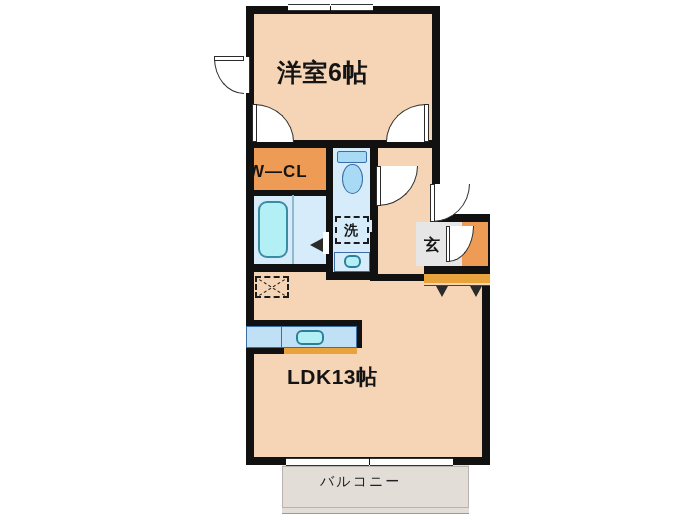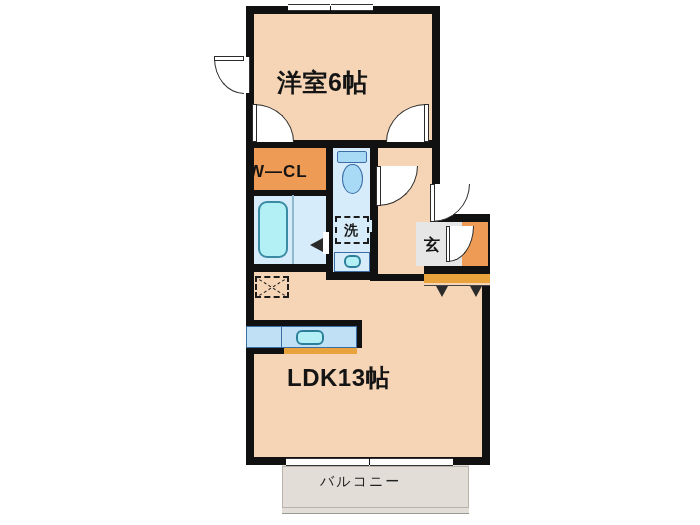--- a/index.html
+++ b/index.html
@@ -33,21 +33,21 @@
   
   .label {
     position: absolute;
     color: #141414;
     font-weight: bold;
     white-space: nowrap;
     line-height: 1;
     letter-spacing: 0.5px;
   }
   .lbl-room   { font-size: 25px; }
-  .lbl-ldk    { font-size: 24px; }
+  .lbl-ldk    { font-size: 21px; }
   .lbl-wcl    { font-size: 17px; letter-spacing: 1px; }
   .lbl-small  { font-size: 14px; }
   .lbl-bal    { font-size: 14px; color: #222; font-weight: normal; letter-spacing: 2px;}
 
   
   .arc {
     position: absolute;
     border: 1.6px solid #2b2b2b;
     background: #ffffff;
     box-sizing: border-box;
@@ -142,21 +142,21 @@
 
   <div class="abs wall" style="left:326px; top:272px; width:52px; height:8px;"></div>
 
   <div class="abs wall" style="left:370px; top:274px; width:70px; height:7px;"></div>
 
   <div class="abs wall" style="left:432px; top:214px; width:58px; height:8px;"></div>
   <div class="abs wall" style="left:424px; top:266px; width:66px; height:8px;"></div>
 
   <div class="abs wall" style="left:432px; top:140px; width:8px; height:82px;"></div>
 
-  <div class="label lbl-room" style="left:277px; top:70px;">洋室6帖</div>
+  <div class="label lbl-room" style="left:277px; top:60px;">洋室6帖</div>
 
   <div class="label lbl-ldk" style="left:287px; top:366px;">LDK13帖</div>
 
   <div class="win" style="left:288px; top:4px; width:42px; height:7px;"></div>
   <div class="win" style="left:331px; top:4px; width:42px; height:7px;"></div>
 
   <div class="win-v" style="left:243px; top:57px; width:7px; height:36px;"></div>
   <div class="arc arc-bl" style="left:214px; top:58px; width:30px; height:36px;"></div>
   <div class="leaf" style="left:214px; top:56px; width:30px; height:5px;"></div>
 

